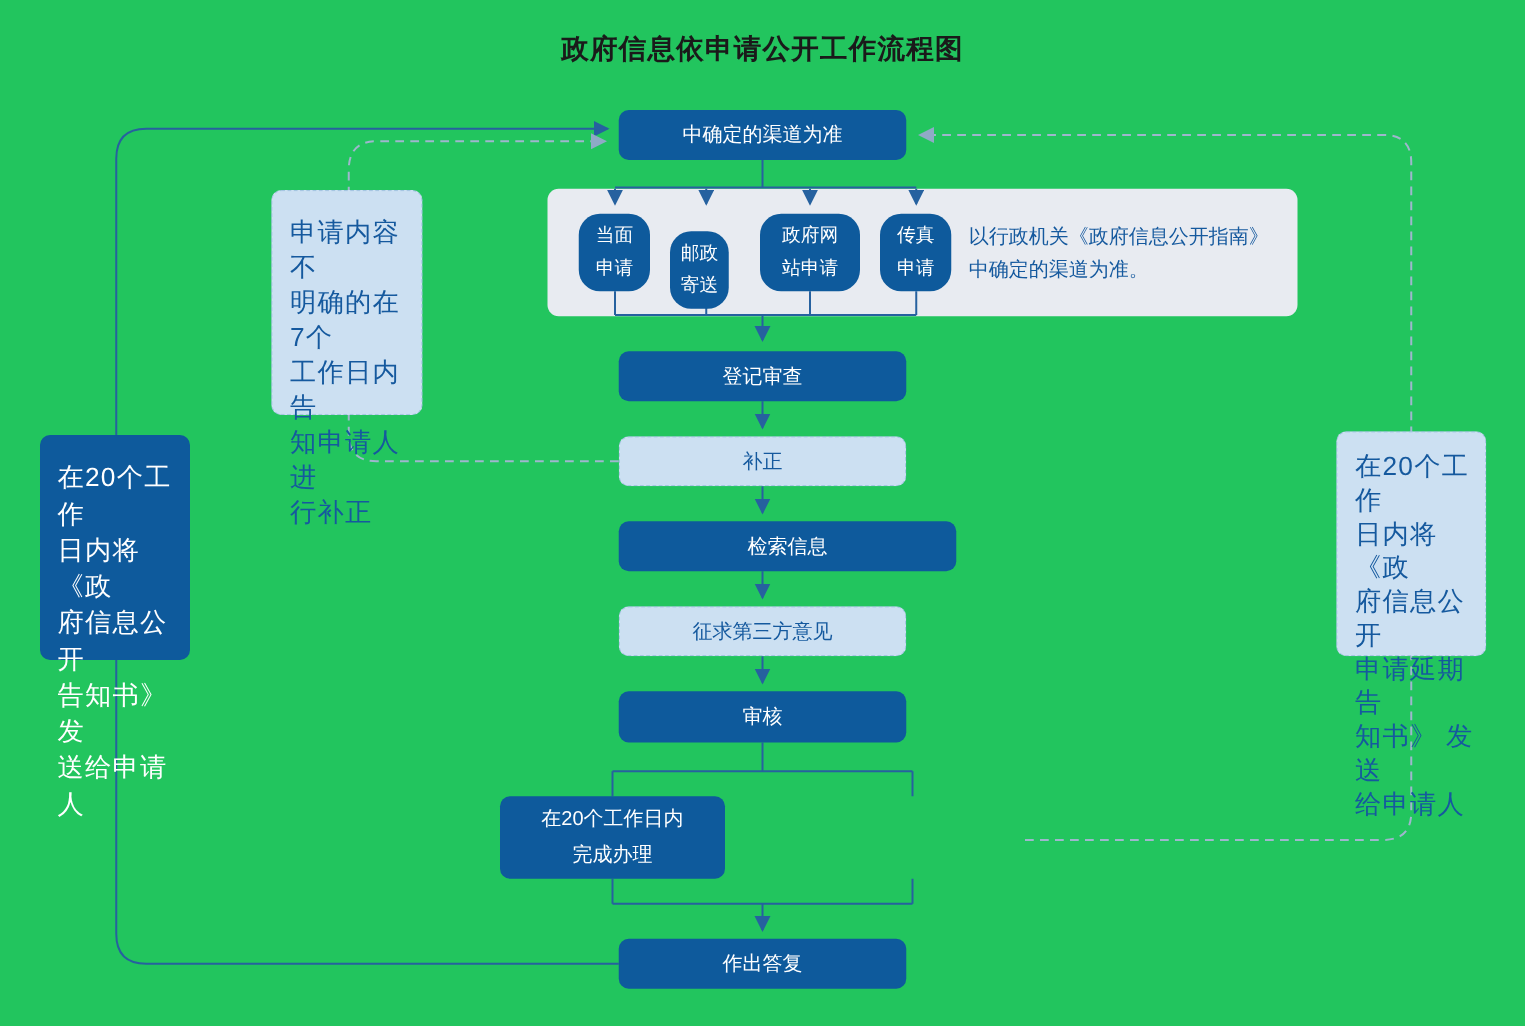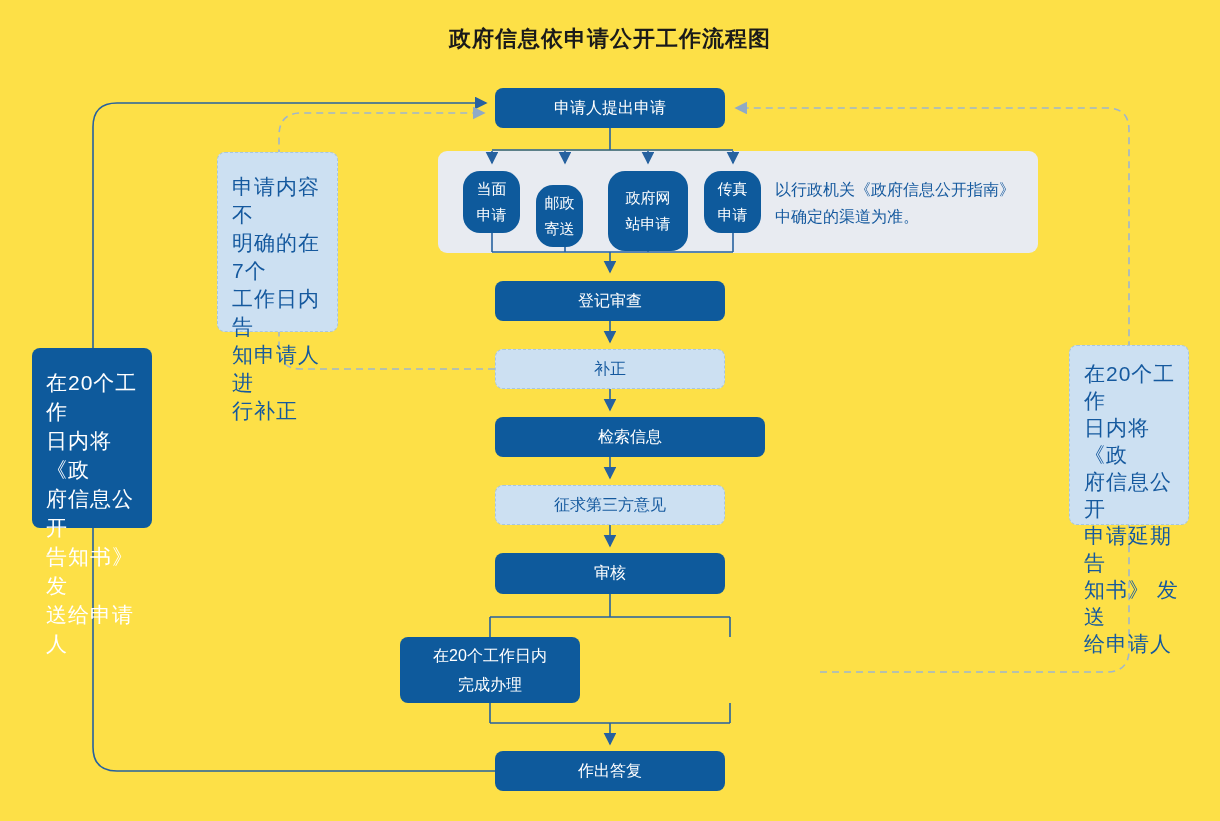--- a/index.html
+++ b/index.html
@@ -1,16 +1,16 @@
 <!DOCTYPE html>
 <html><head>
 <meta charset="utf-8">
 <style>
   html,body { margin:0; padding:0; background:#ffffff; font-family:"Liberation Sans","DejaVu Sans",sans-serif; }
-  .stage { position:relative; width:1220px; height:821px; background:#fde047; overflow:hidden; }
+  .stage { position:relative; width:1220px; height:821px; background:#22c55e; overflow:hidden; }
 
   .page-title {
     position:absolute; left:0; top:24px; width:1220px;
     text-align:center; font-size:22px; font-weight:bold; color:#1a1a1a;
     letter-spacing:1px; z-index:3;
   }
 
   .panel {
     position:absolute; background:#e8ebf1; border-radius:9px; z-index:0;
   }
@@ -91,27 +91,27 @@
 
       <path d="M495 771 H117 Q93 771 93 747 V127 Q93 103 117 103 H486" marker-end="url(#arrSolid)"></path>
     </g>
 
     <g stroke="#9fb6cd" stroke-width="1.6" fill="none" stroke-dasharray="7 5">
       <path d="M495 369 H301 Q279 369 279 347 V136 Q279 113 301 113 H484" marker-end="url(#arrDash)"></path>
       <path d="M820 672 H1106 Q1129 672 1129 650 V130 Q1129 108 1107 108 H736" marker-end="url(#arrDash)"></path>
     </g>
   </svg>
 
-  <div class="node dark" style="left:495px; top:88px; width:230px; height:40px;">申请人提出申请</div>
+  <div class="node dark" style="left:495px; top:88px; width:230px; height:40px;">中确定的渠道为准</div>
 
   <div class="node dark chan" style="left:463px; top:171px; width:57px; height:62px;">当面
 申请</div>
   <div class="node dark chan" style="left:536px; top:185px; width:47px; height:62px;">邮政
 寄送</div>
-  <div class="node dark chan" style="left:608px; top:171px; width:80px; height:80px;">政府网
+  <div class="node dark chan" style="left:608px; top:171px; width:80px; height:62px;">政府网
 站申请</div>
   <div class="node dark chan" style="left:704px; top:171px; width:57px; height:62px;">传真
 申请</div>
 
   <div class="note" style="left:775px; top:176px; width:270px;">以行政机关《政府信息公开指南》
 中确定的渠道为准。</div>
 
   <div class="node light" style="left:495px; top:349px; width:230px; height:40px;">补正</div>
 
   <div class="node dark" style="left:495px; top:281px; width:230px; height:40px;">登记审查</div>

